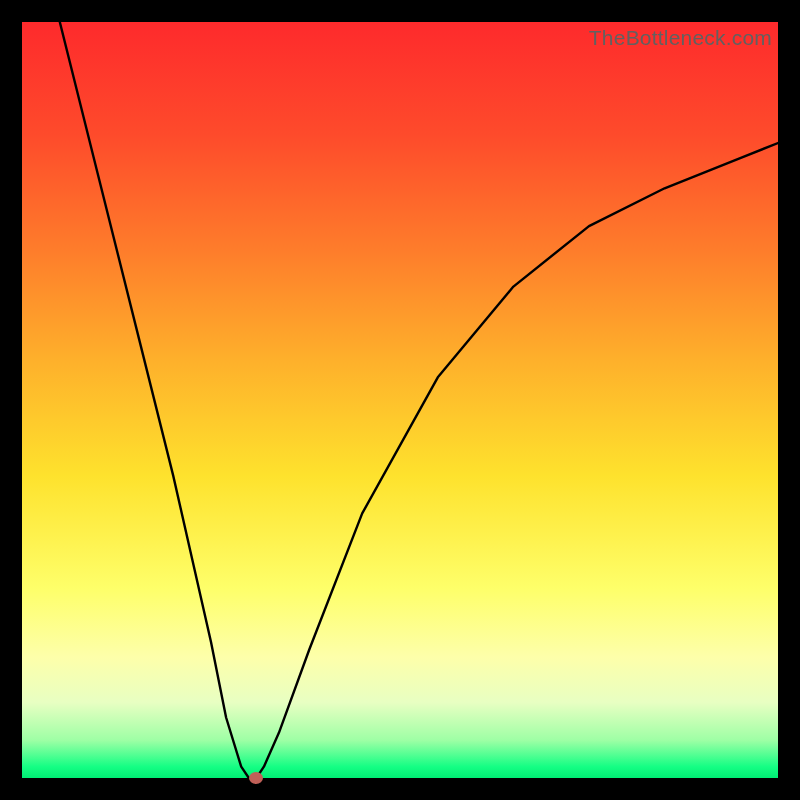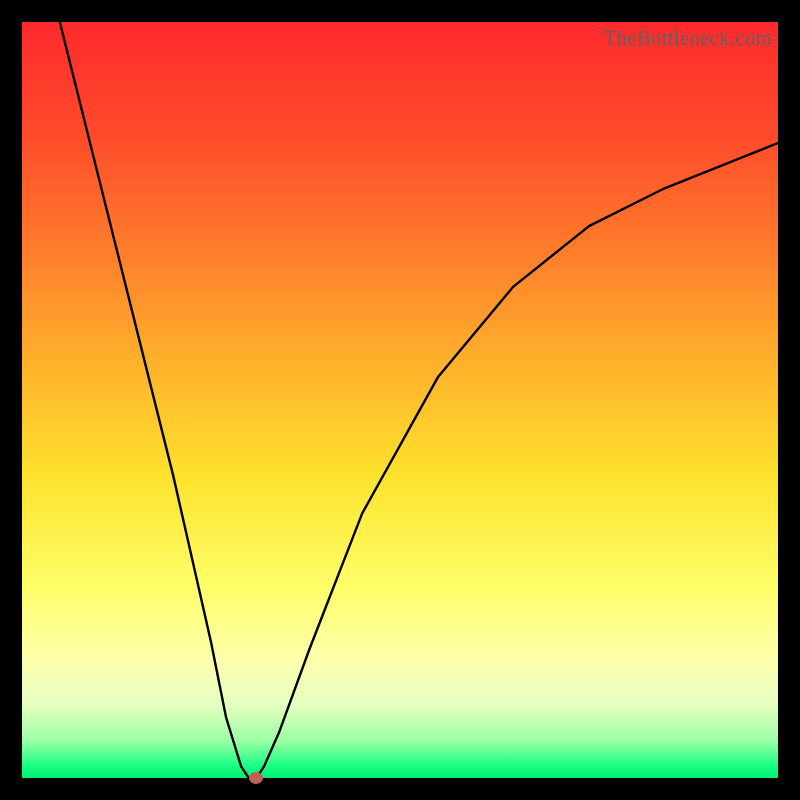--- a/index.html
+++ b/index.html
@@ -28,21 +28,20 @@
       #fe4b2b 15%,
       #fe7c2b 30%,
       #feb12b 45%,
       #fee22d 60%,
       #feff6a 75%,
       #fdffaa 84%,
       #e8ffc2 90%,
       #9effa5 95%,
       #15fe84 98.5%,
       #00ed74 100%);
-    font-family: Liberation Serif, serif;
   }
   .watermark {
     position: absolute;
     top: 4px;
     right: 6px;
     color: #616161;
     font-size: 21px;
     font-weight: 500;
     letter-spacing: 0.2px;
     pointer-events: none;

